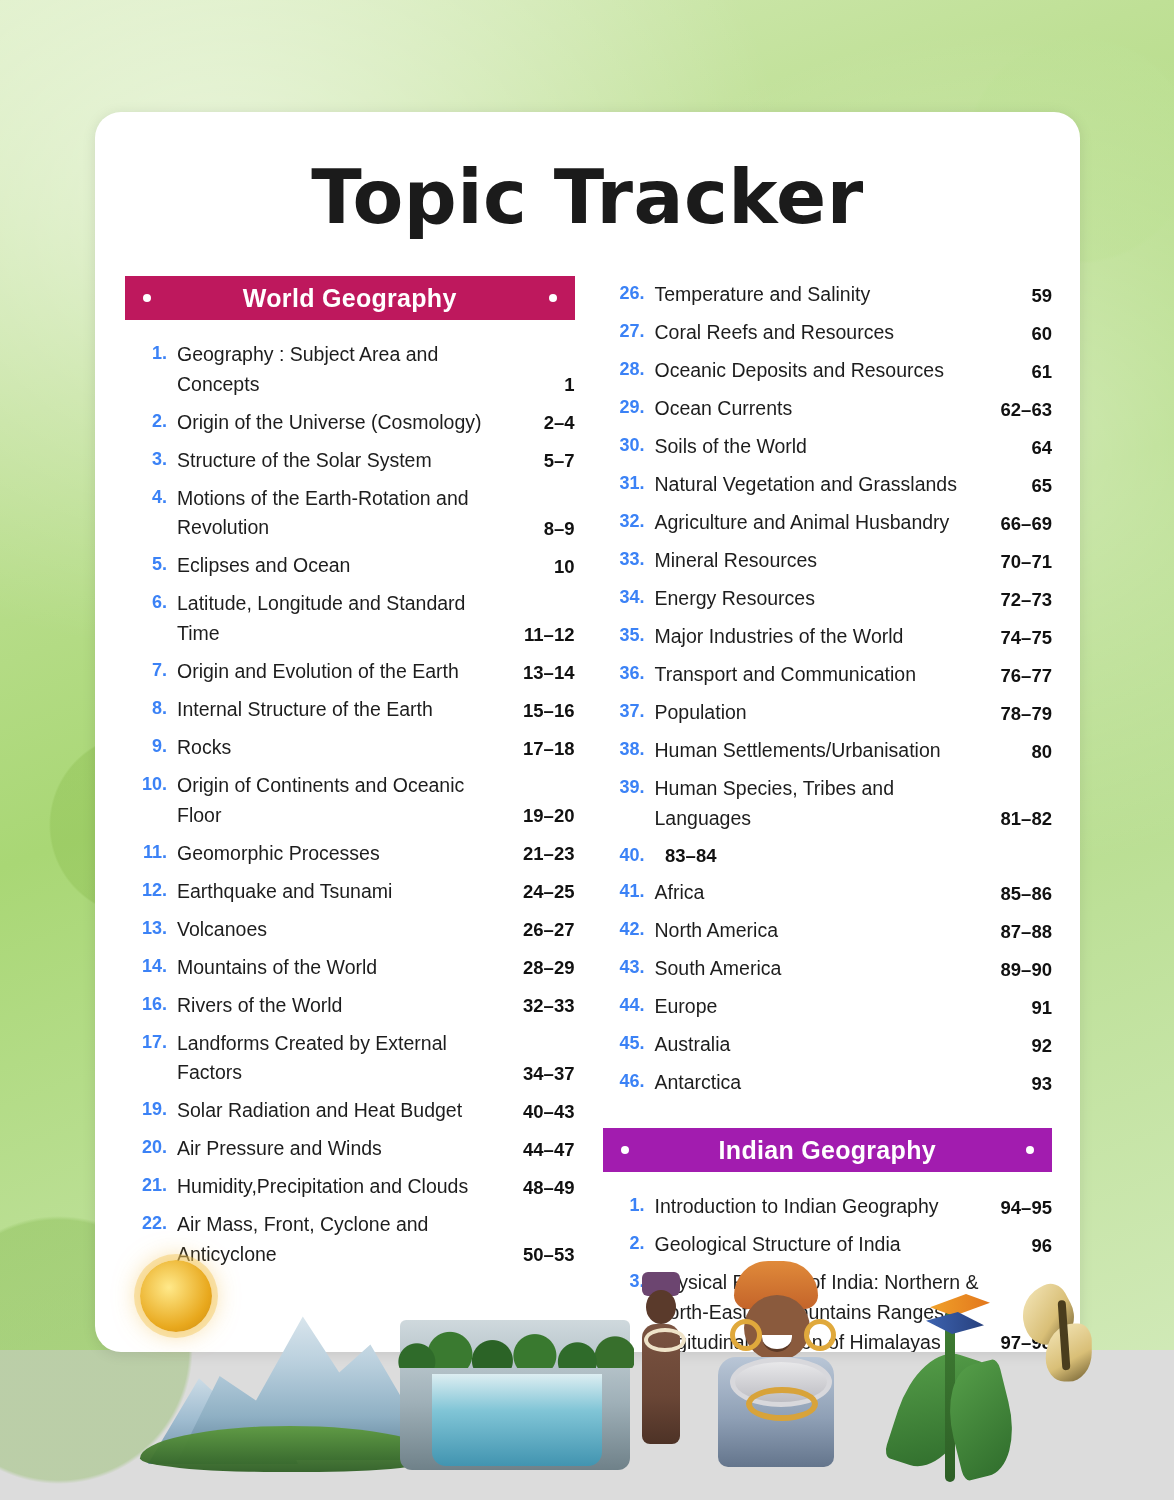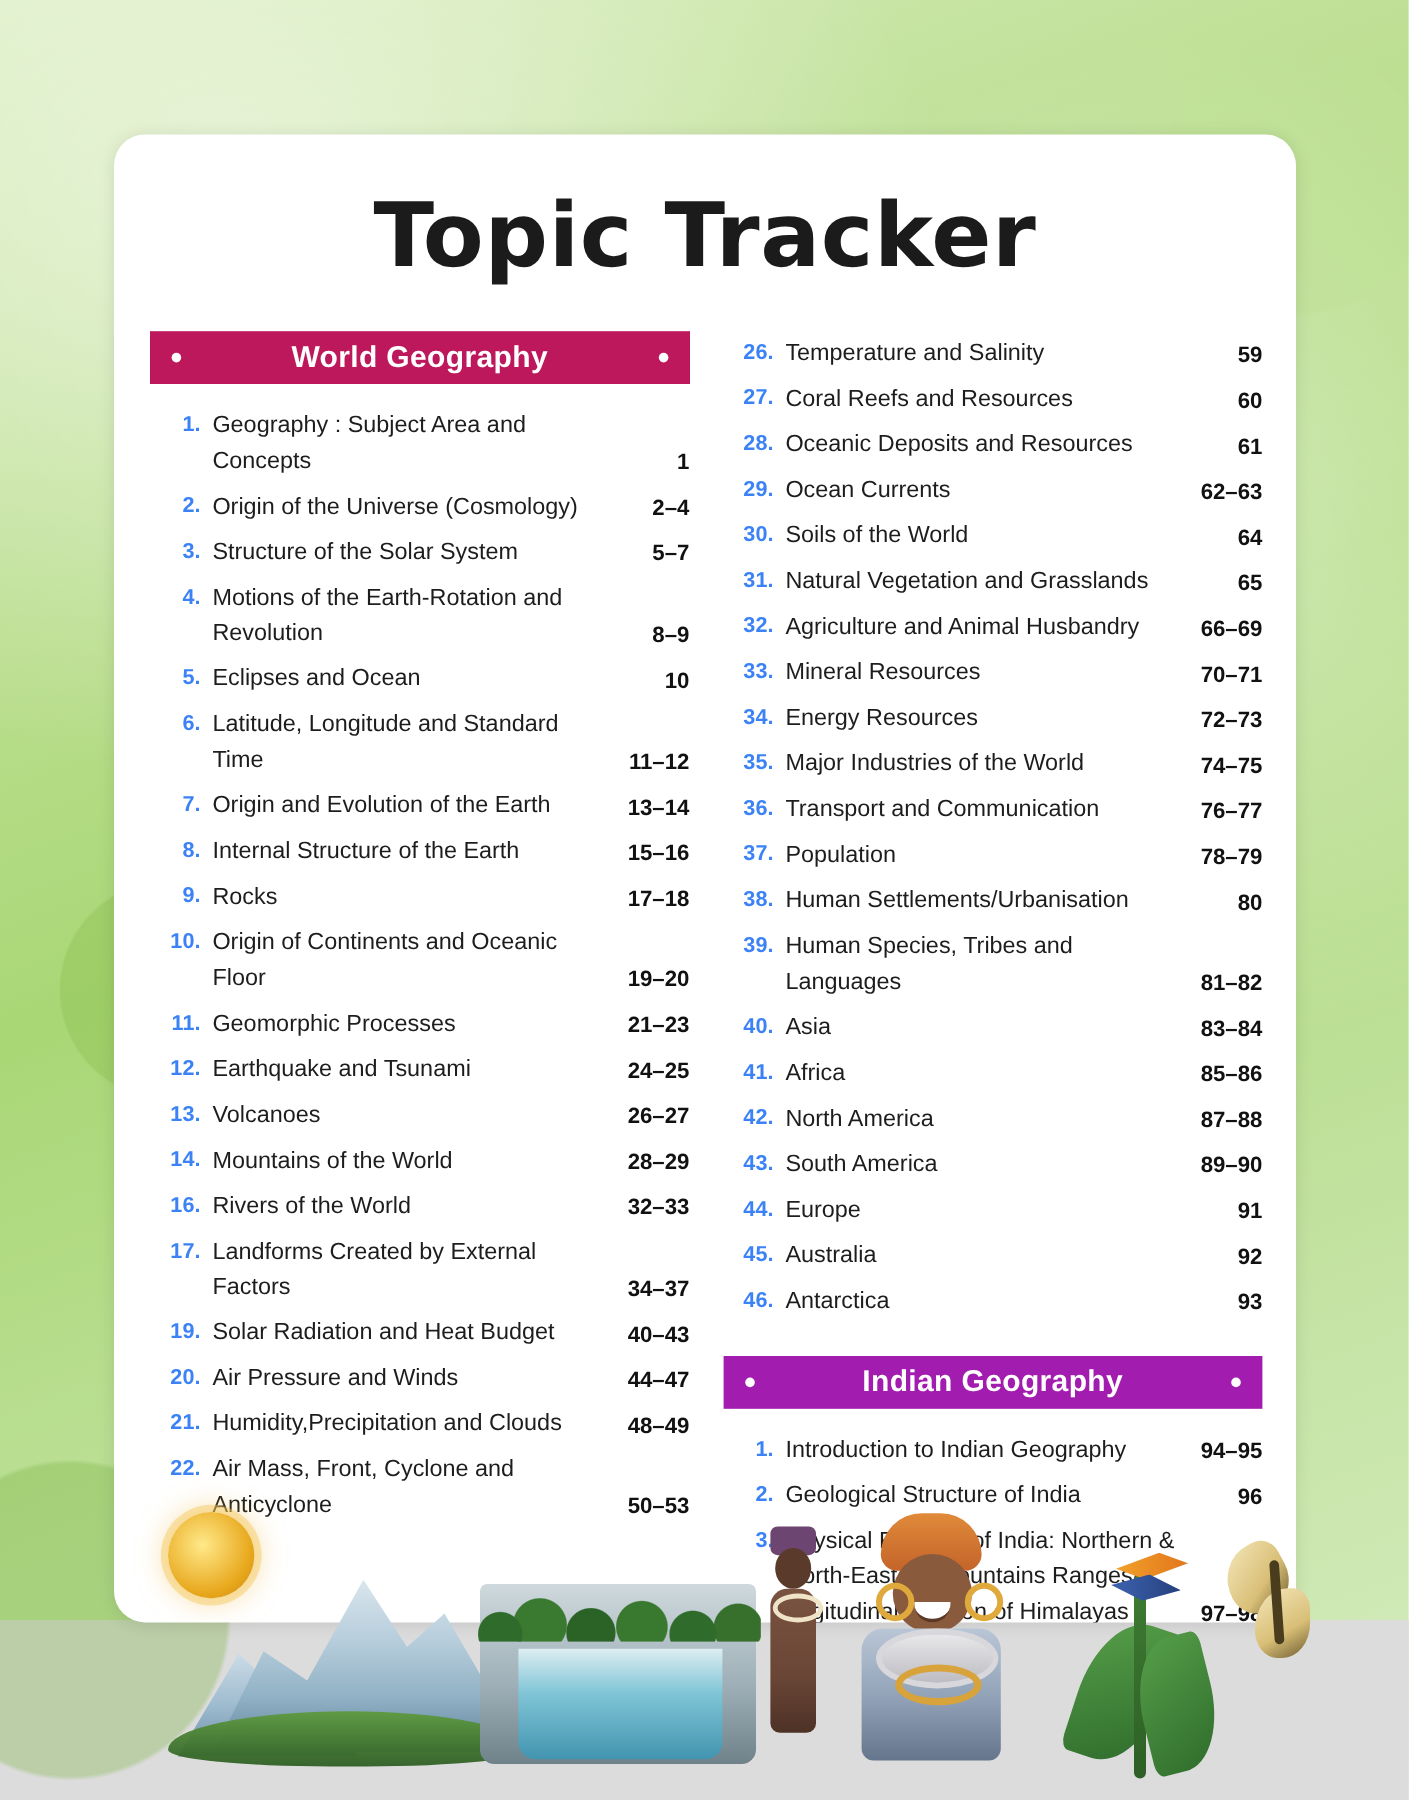--- a/index.html
+++ b/index.html
@@ -538,21 +538,20 @@
             <span class="label">Human Settlements/Urbanisation</span>
             <span class="pages">80</span>
           </li>
           <li class="toc-item">
             <span class="num">39.</span>
             <span class="label">Human Species, Tribes and Languages</span>
             <span class="pages">81–82</span>
           </li>
           <li class="toc-item">
             <span class="num">40.</span>
-            <span class="label">Asia</span>
             <span class="pages">83–84</span>
           </li>
           <li class="toc-item">
             <span class="num">41.</span>
             <span class="label">Africa</span>
             <span class="pages">85–86</span>
           </li>
           <li class="toc-item">
             <span class="num">42.</span>
             <span class="label">North America</span>

